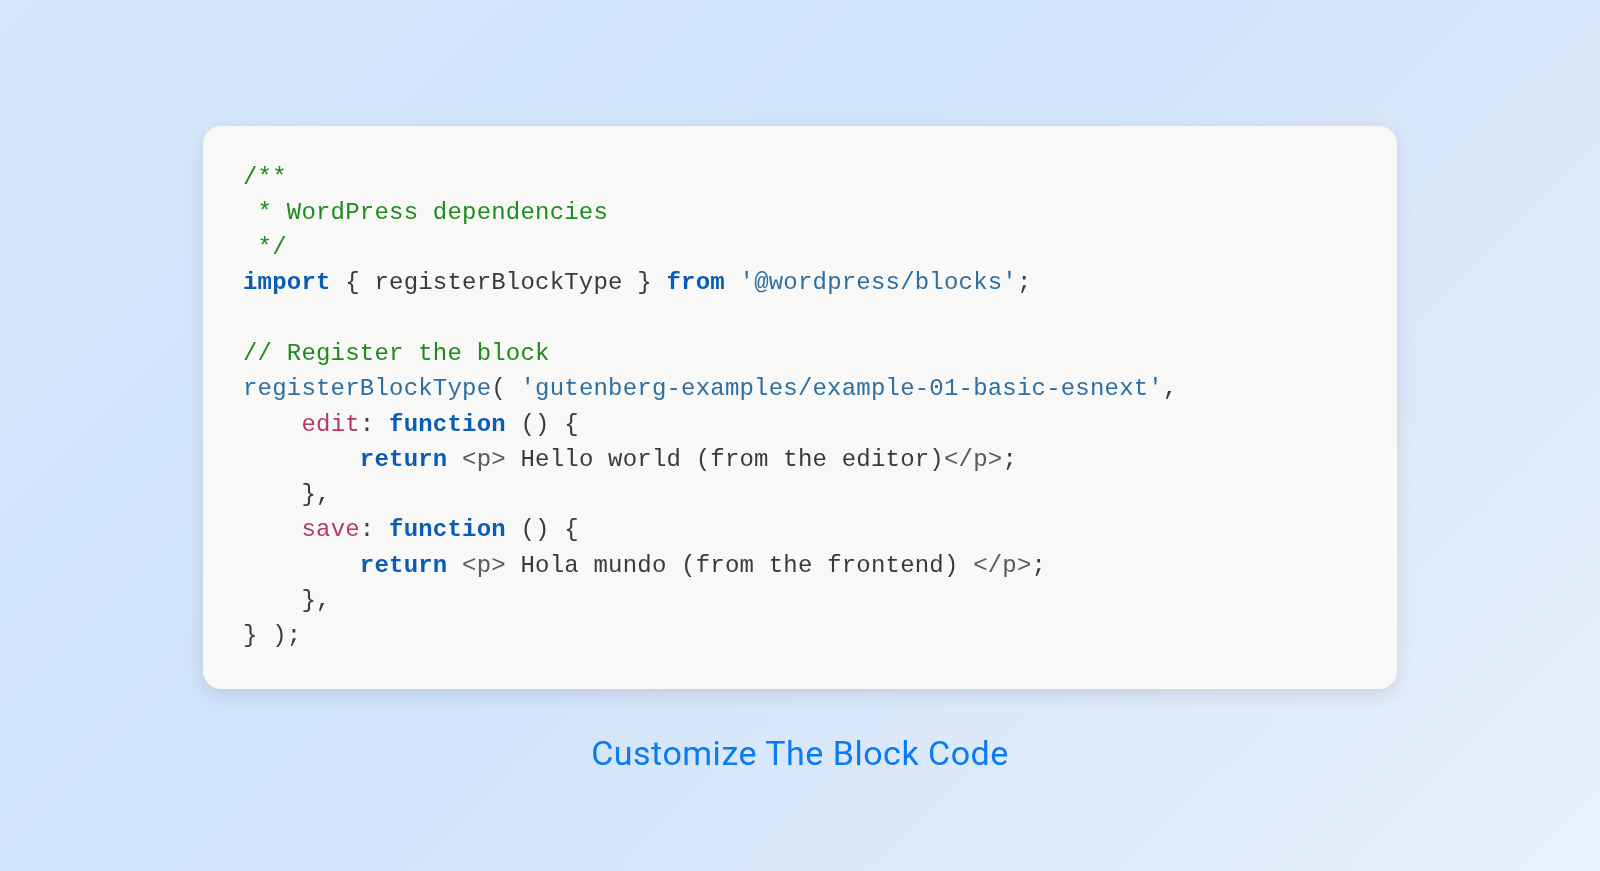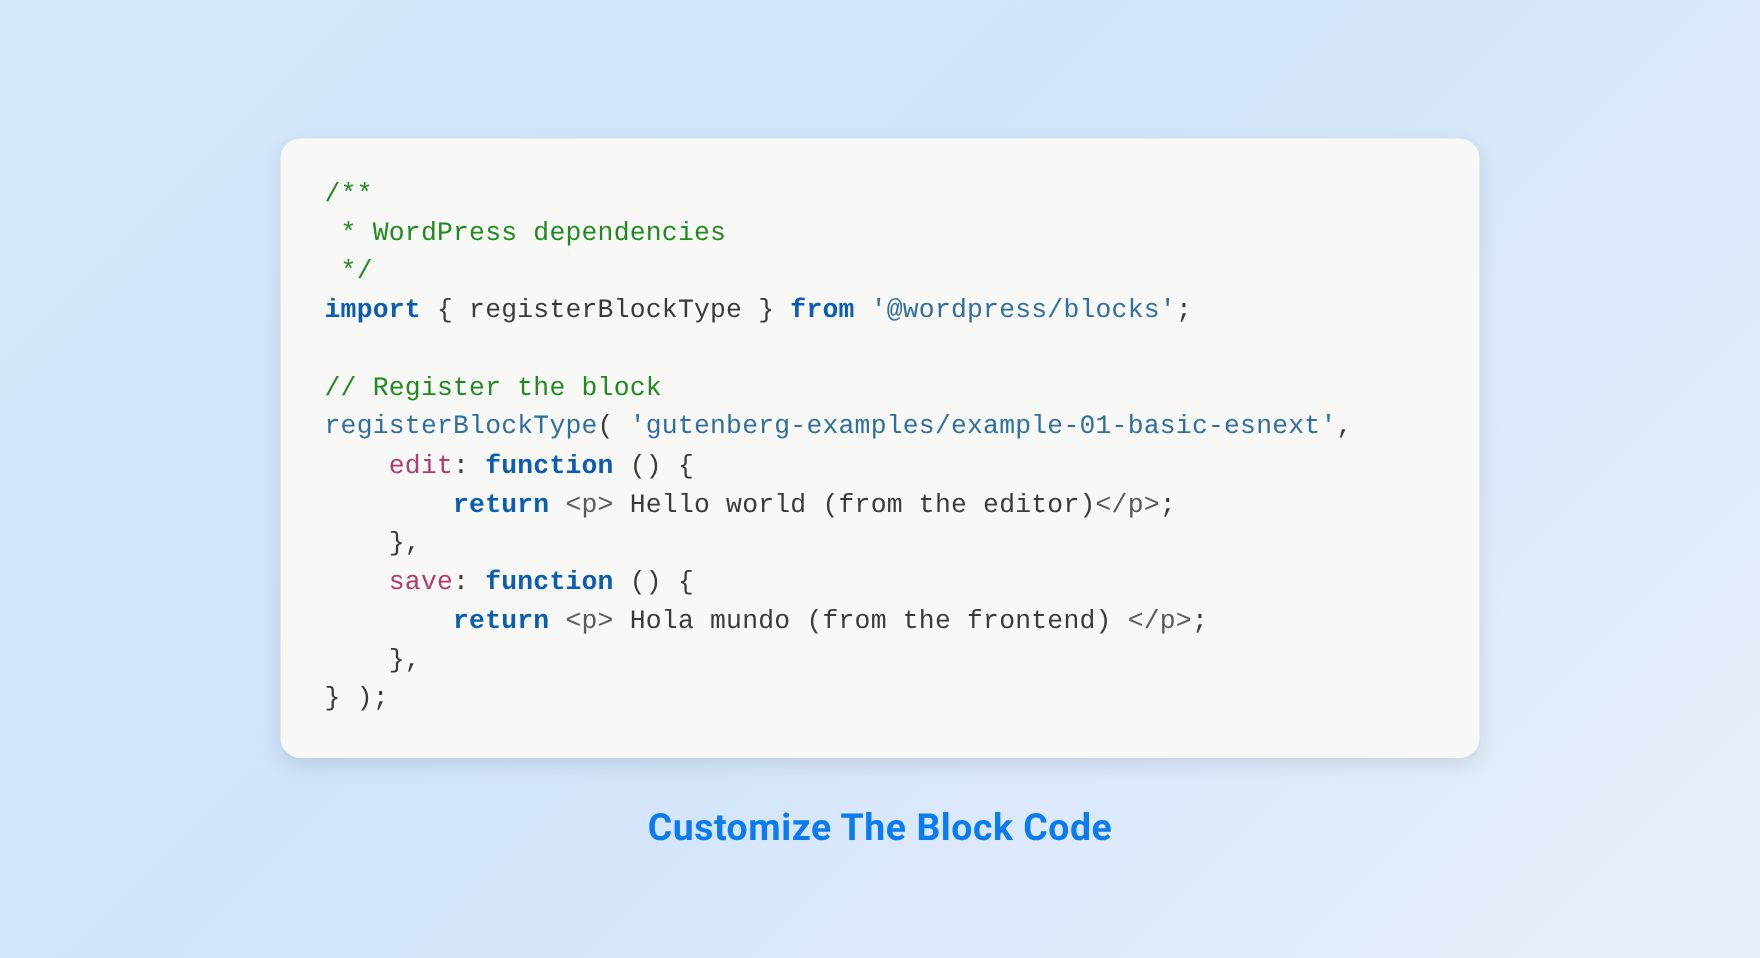--- a/index.html
+++ b/index.html
@@ -16,21 +16,21 @@
     flex-direction: column;
     align-items: center;
     justify-content: center;
     box-sizing: border-box;
   }
   .card {
     background: #f8f8f6;
     border-radius: 18px;
     box-shadow: 0 6px 18px rgba(0,0,0,0.10);
     padding: 34px 40px 36px 40px;
-    width: 1090px;
+    width: 1194px;
     box-sizing: border-box;
     margin-top: 28px;
   }
   pre.code {
     margin: 0;
     font-family: "SF Mono", ui-monospace, Menlo, Monaco, Consolas, "Liberation Mono", "Courier New", monospace;
     font-size: 24px;
     line-height: 1.47;
     color: #3a3a3a;
     white-space: pre;
@@ -39,21 +39,21 @@
   .tok-comment { color: #1f8b1f; }
   .tok-keyword { color: #0a5db3; font-weight: 700; }
   .tok-punct   { color: #3a3a3a; }
   .tok-func    { color: #2f6f9f; }
   .tok-string  { color: #2f6f9f; }
   .tok-prop    { color: #b43a6e; }
   .tok-tag     { color: #5a5a5a; }
   .caption {
     margin-top: 44px;
     font-size: 34px;
-    font-weight: 700;
+    font-weight: 400;
     color: #0a7bf0;
     text-align: center;
     letter-spacing: 0.5px;
   }
 </style>
 </head>
 <body>
 
 <div class="card">
 <pre class="code"><span class="tok-comment">/**</span>

